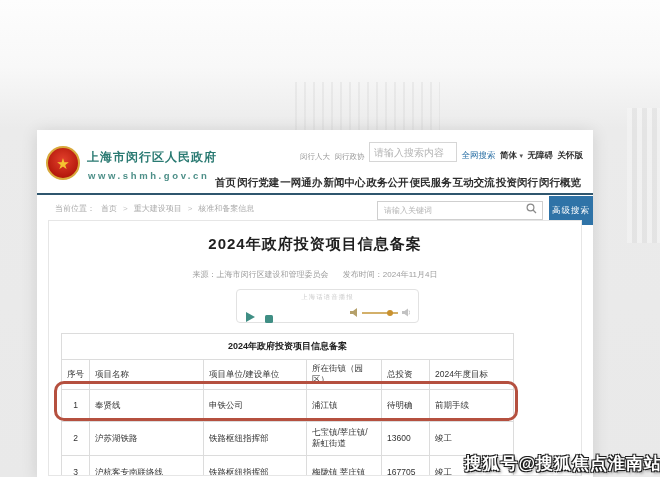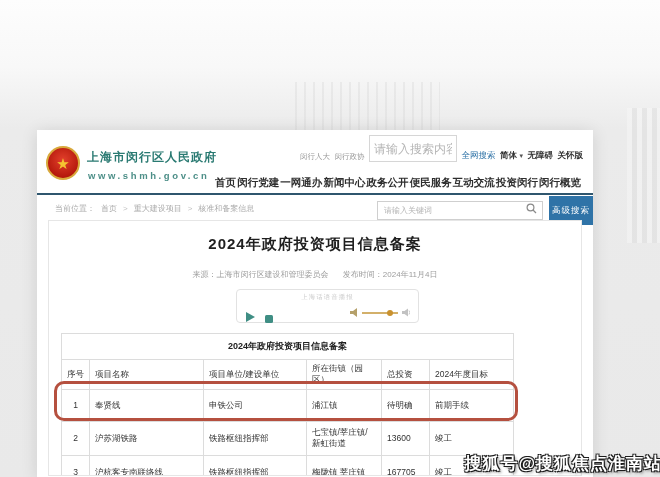--- a/index.html
+++ b/index.html
@@ -29,22 +29,22 @@
             border:2px solid #d8a93c; display:flex; align-items:center; justify-content:center; }
   .emblem .star { color:#f5c431; font-size:15px; line-height:1; }
   .site-name { position:absolute; left:50px; top:19px; font-size:12px; font-weight:bold;
                color:#2a7a72; letter-spacing:1px; white-space:nowrap; }
   .site-url  { position:absolute; left:51px; top:40px; font-size:9.5px; font-weight:bold;
                color:#4d8f88; letter-spacing:2.6px; white-space:nowrap; }
 
   .util { position:absolute; left:263px; right:10px; top:14px; height:18px;
           display:flex; align-items:flex-end; justify-content:space-between; }
   .util .mini-link { font-size:7.5px; color:#9a9a9a; white-space:nowrap; }
-  .util .search-box { width:88px; height:27px; border:1px solid #d6d6d6; background:#fff;
-          font-size:12px; color:#444; padding:0 4px; outline:none;
+  .util .search-box { width:88px; height:20px; border:1px solid #d6d6d6; background:#fff;
+          font-size:10px; color:#444; padding:0 4px; outline:none;
           font-family:"Liberation Sans",sans-serif; }
   .util .search-box::placeholder { color:#b5b5b5; }
   .util .net-search { font-size:8.5px; color:#2f73a7; white-space:nowrap; }
   .util .uitem { font-size:8.5px; color:#333; font-weight:bold; white-space:nowrap; }
   .util .caret { font-size:7px; color:#555; }
 
   .nav { position:absolute; left:178px; right:12px; top:46px; display:flex;
          justify-content:space-between; align-items:center; }
   .nav .nav-item { font-size:10.5px; font-weight:600; color:#2e2e2e; white-space:nowrap; cursor:pointer; }
   .nav-line { position:absolute; left:0; top:63px; width:556px; height:2px; background:#2f566e; }

